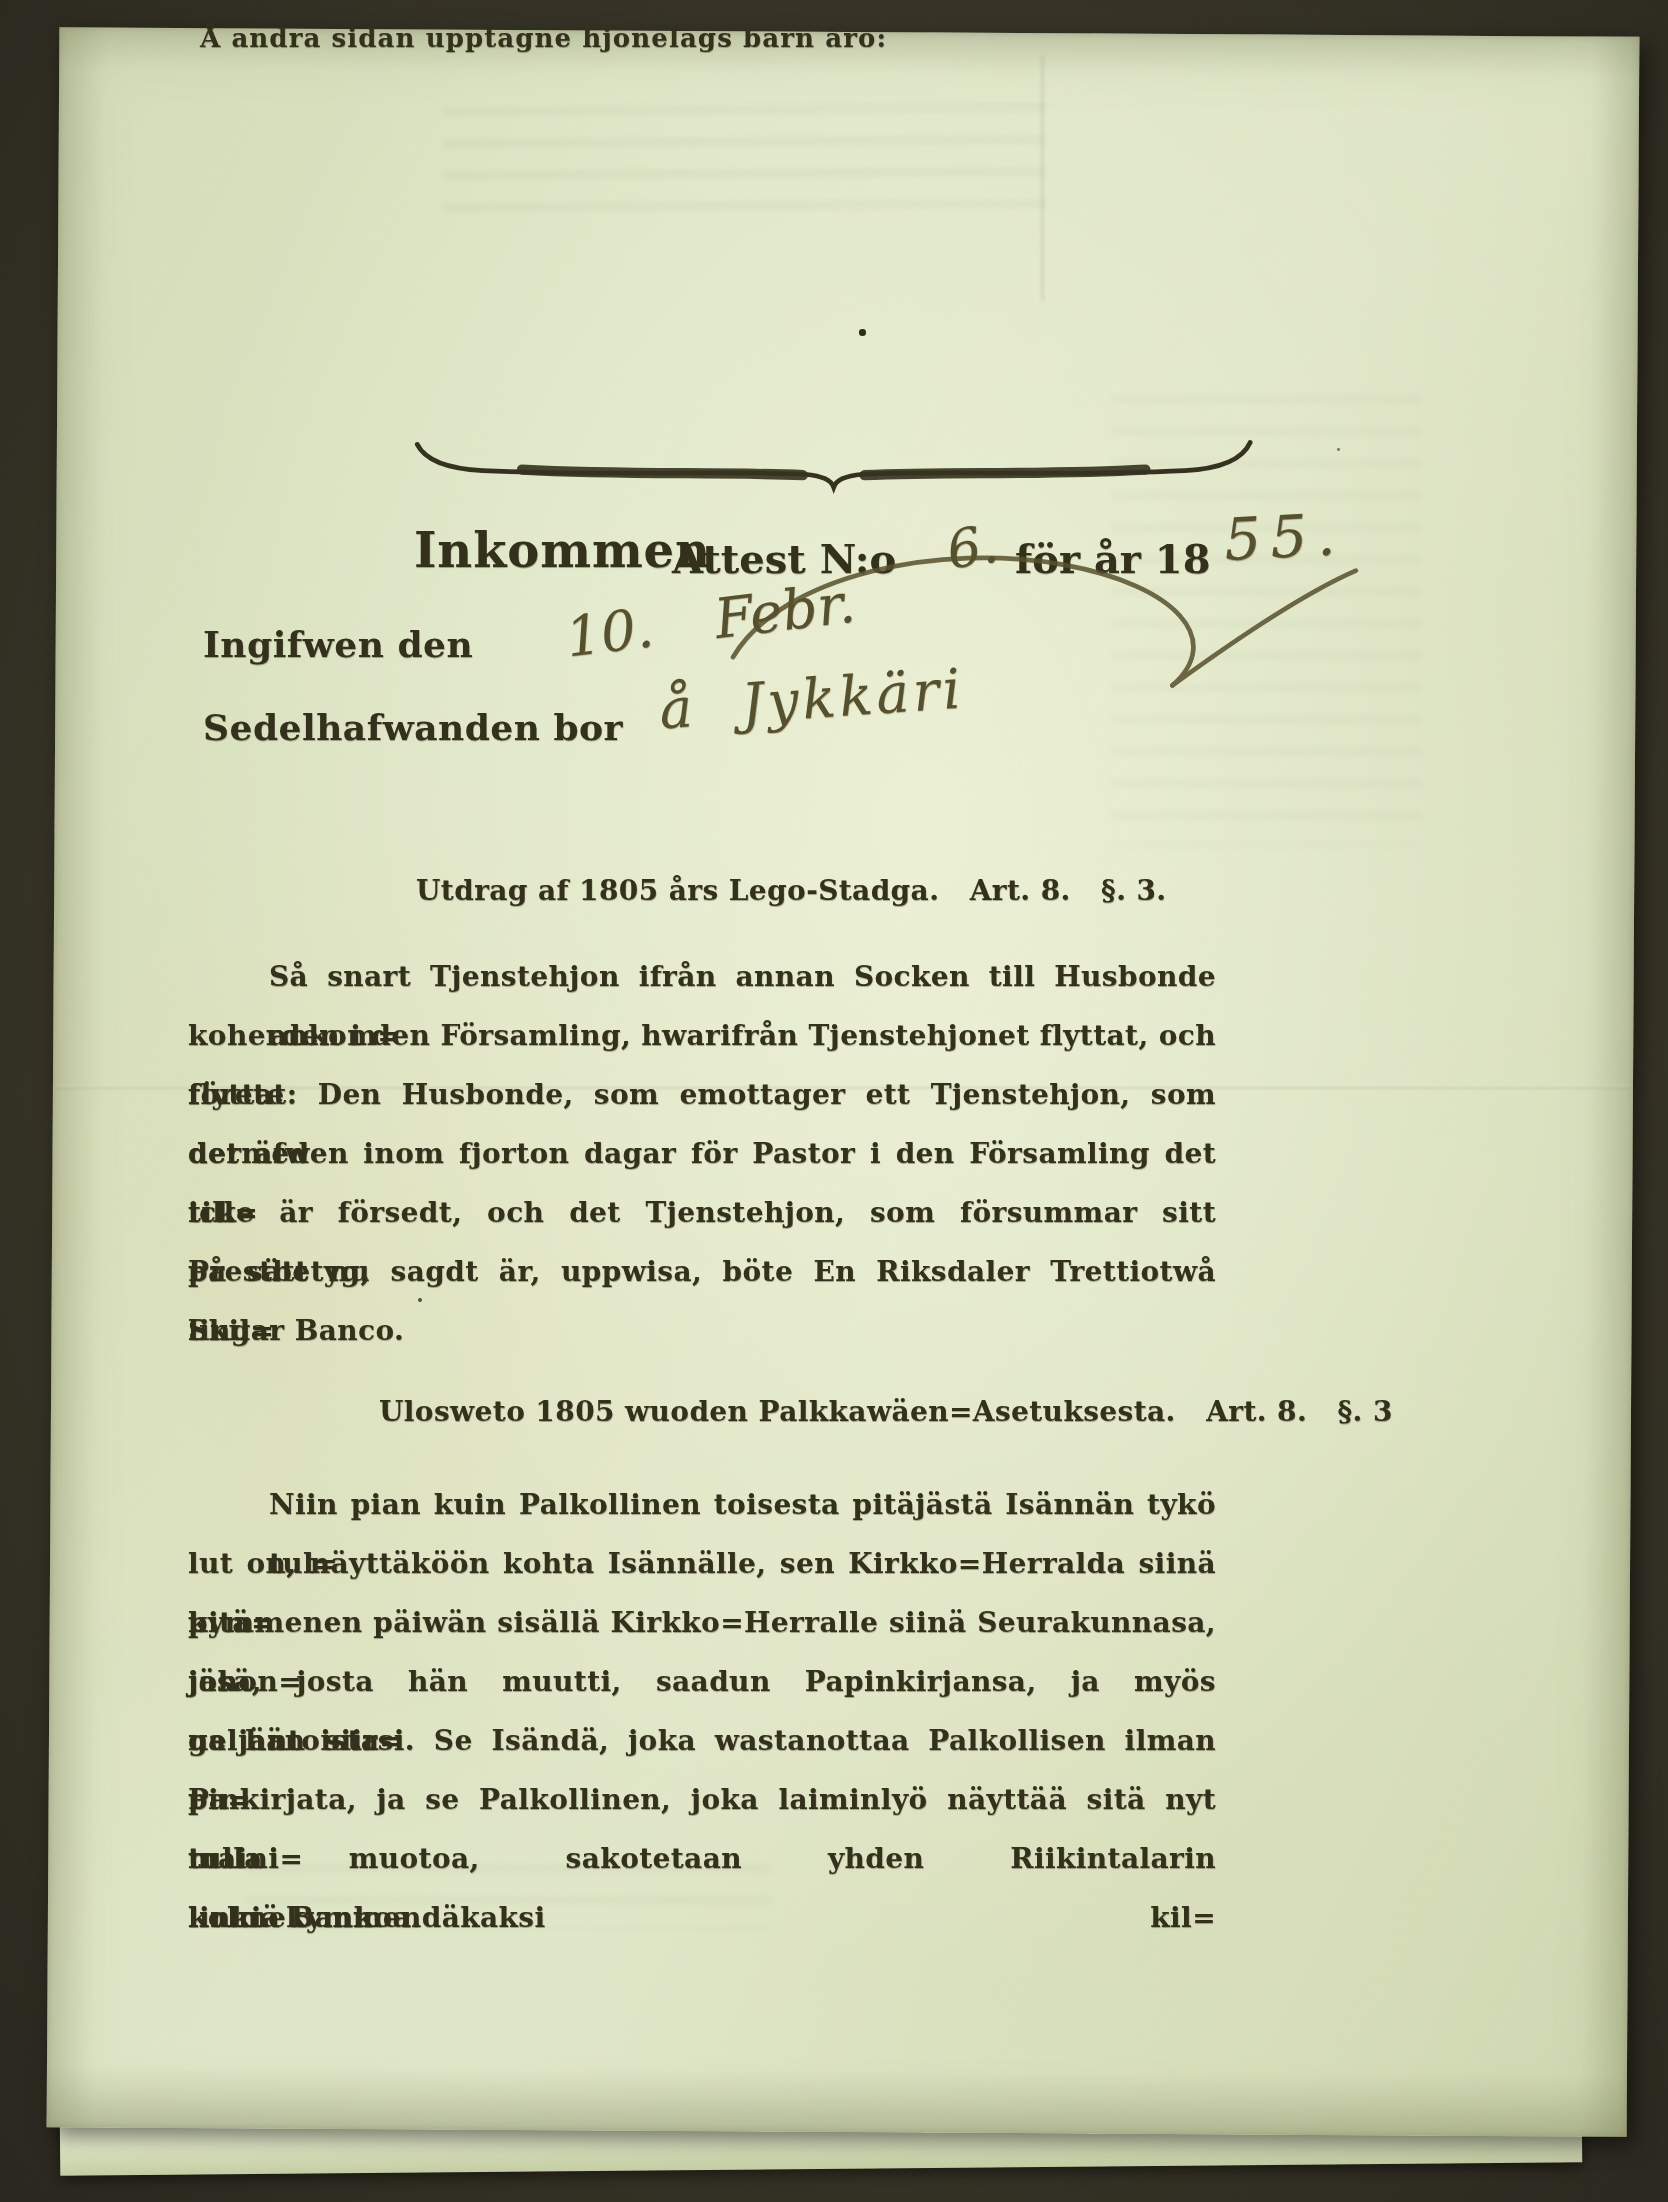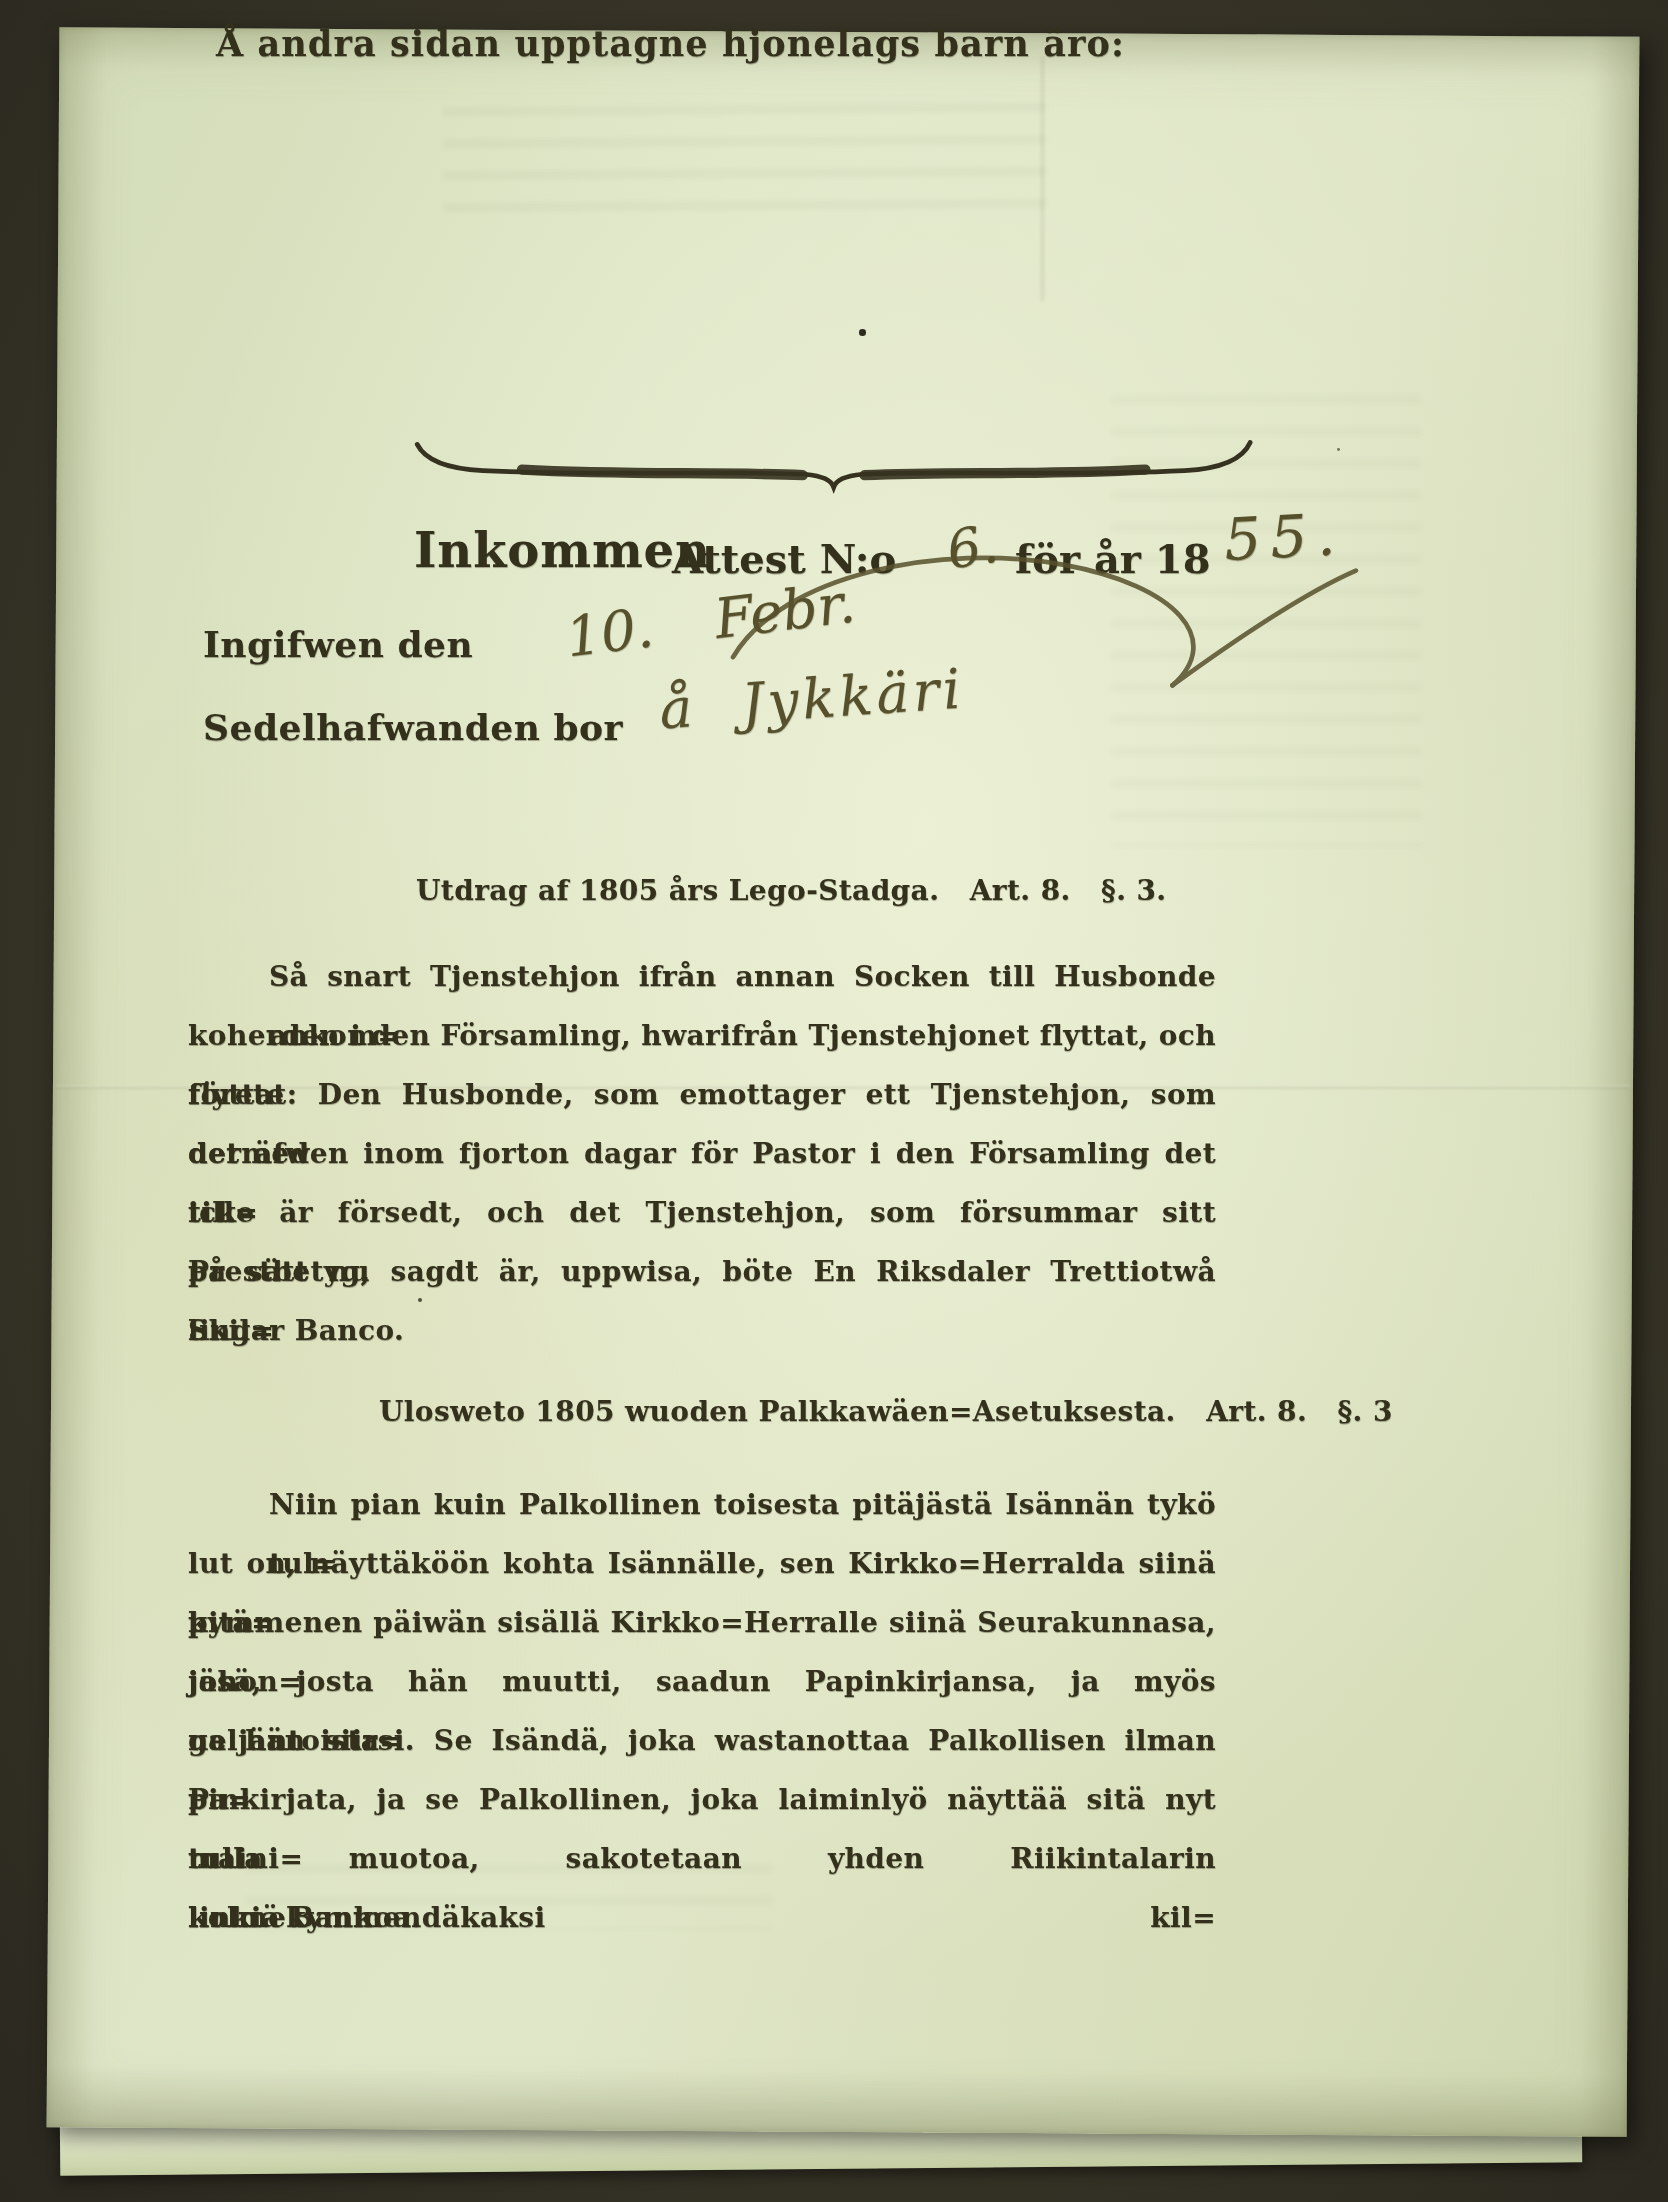--- a/index.html
+++ b/index.html
@@ -53,21 +53,21 @@
   .g3{left:245px;top:1864px;width:527px;height:66px;opacity:.06;}
   .speck{position:absolute;border-radius:50%;background:#2e2c1d;z-index:4;}
   .sp1{left:859px;top:329px;width:6.6px;height:6.6px;}
   .sp2{left:418px;top:1298px;width:3.8px;height:3.8px;opacity:.8;}
   .sp3{left:1337px;top:448px;width:2.8px;height:2.8px;opacity:.6;}
 
   
   .content{position:absolute;inset:0;z-index:5;color:#33301c;}
   .printed{position:absolute;font-weight:bold;
     text-shadow:0.4px 0.6px 0.7px rgba(51,48,28,.38);}
-  .header-note{left:216px;top:22.6px;font-size:35px;letter-spacing:1.1px;}
+  .header-note{left:200px;top:22.6px;font-size:26px;letter-spacing:1.1px;}
   .w-inkommen{left:414px;top:522px;font-size:48px;letter-spacing:0.9px;}
   .w-attestno{left:672px;top:535px;font-size:40px;}
   .w-forar{left:1015px;top:535px;font-size:40px;}
   .lbl-ingifwen{left:203px;top:623px;font-size:36px;letter-spacing:0.5px;}
   .lbl-sedel{left:203px;top:706px;font-size:36px;letter-spacing:0.5px;}
   .heading{white-space:pre;font-size:28px;letter-spacing:0.4px;}
   .sw-heading{left:416px;top:874px;}
   .fi-heading{left:379px;top:1395px;}
 
   .para{position:absolute;left:188px;width:1028px;}

